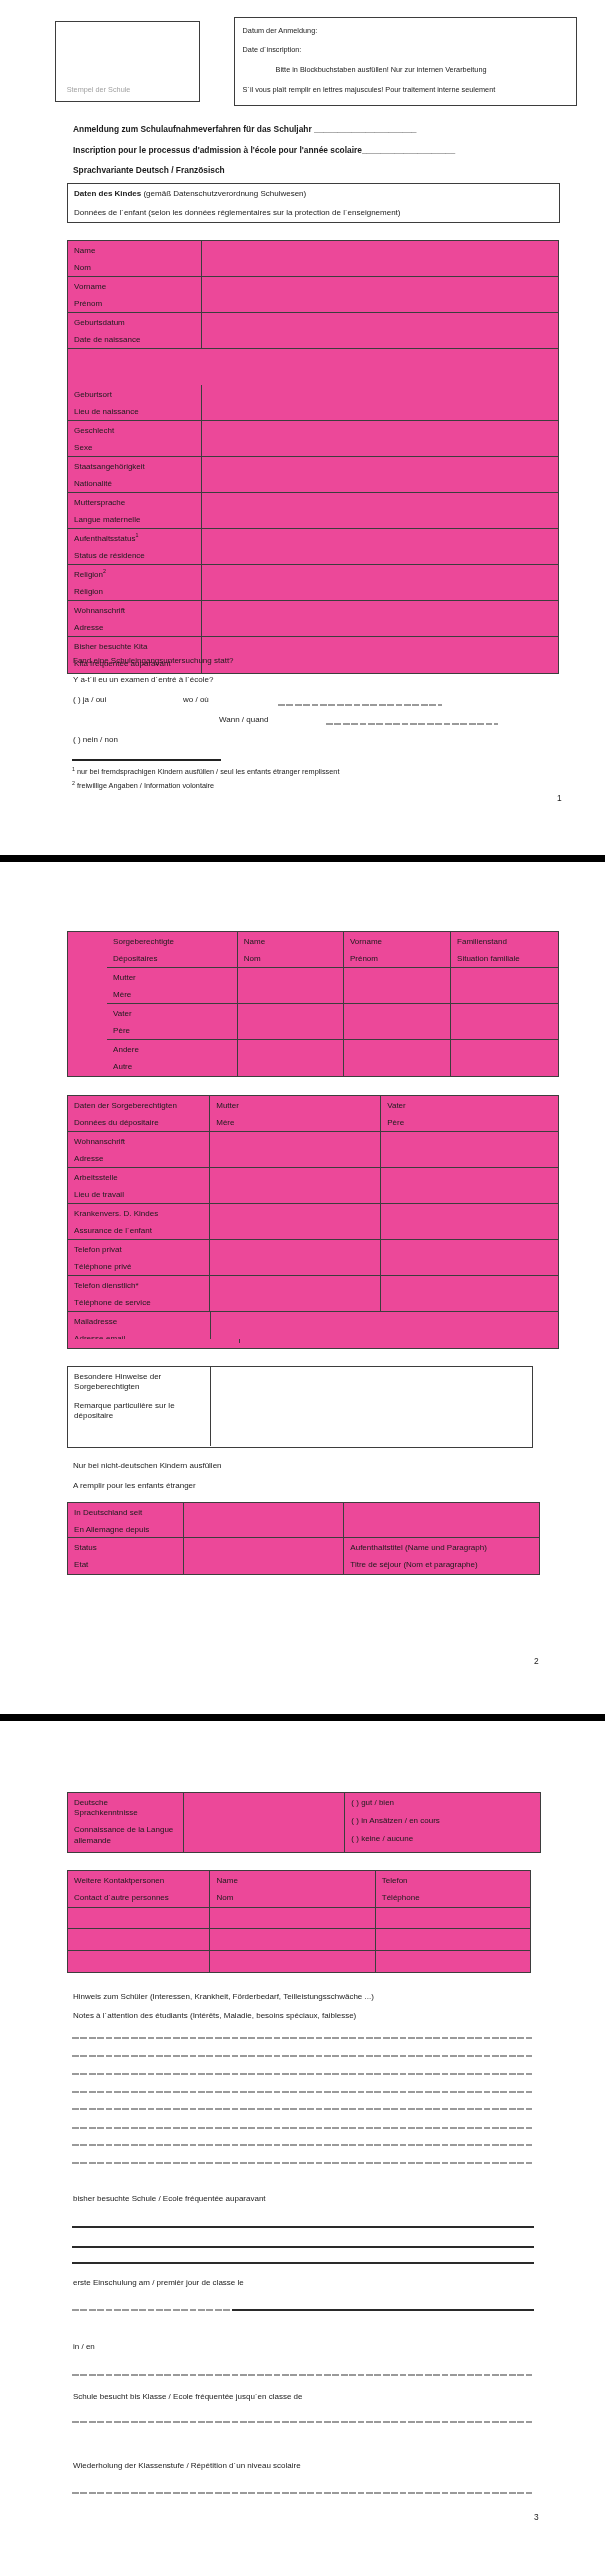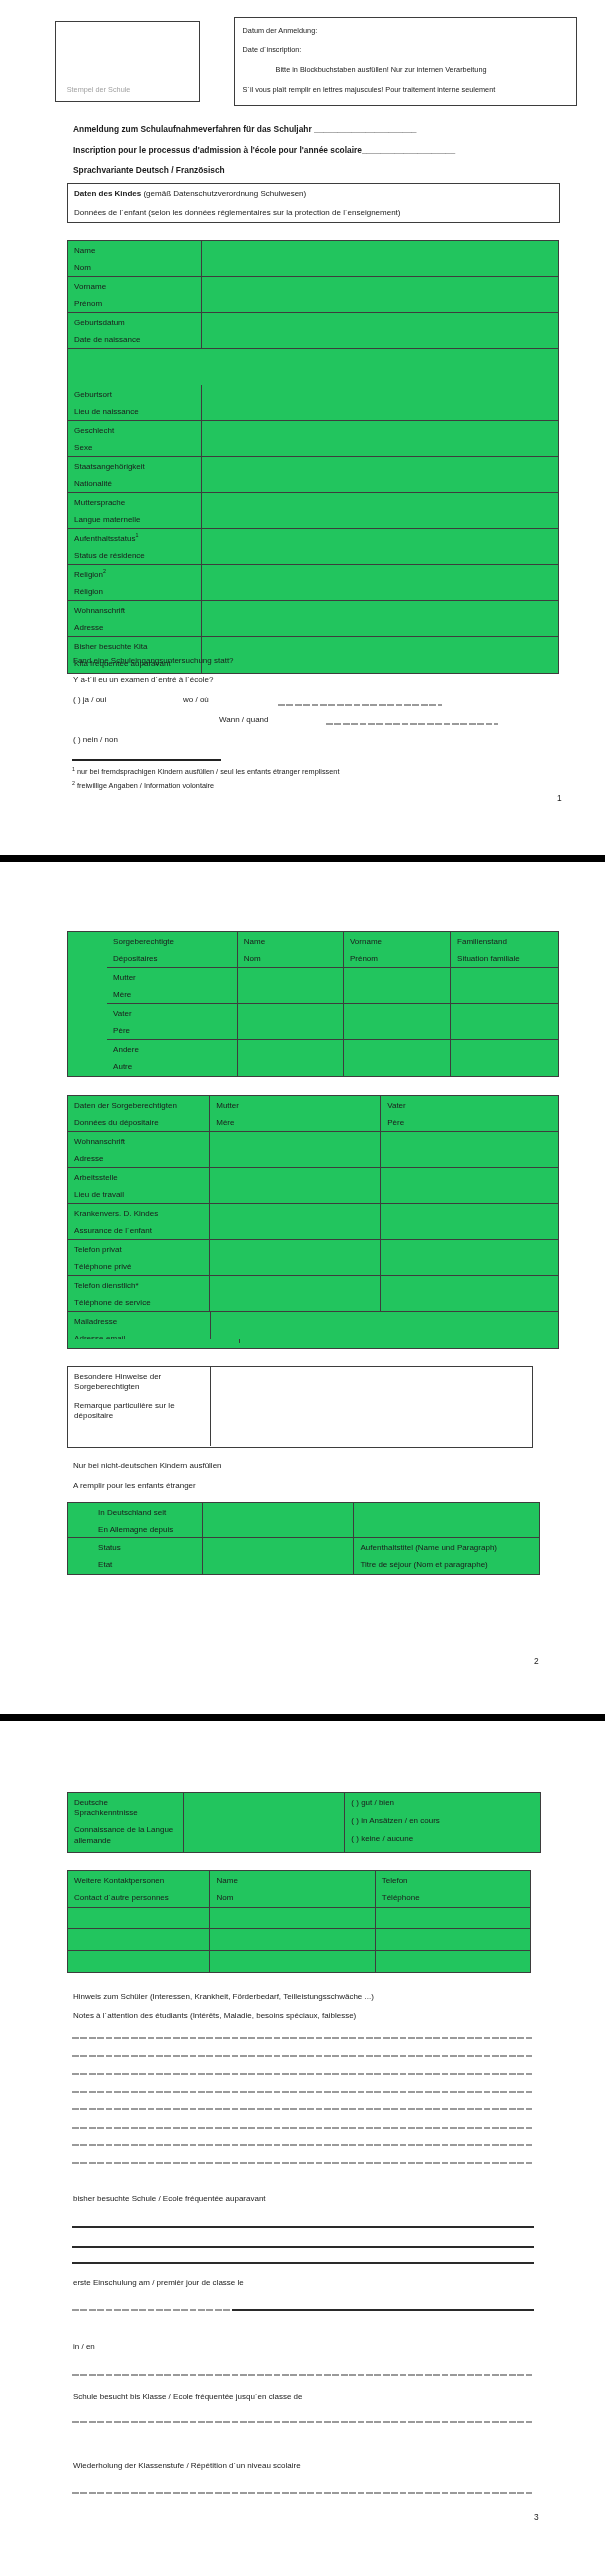--- a/index.html
+++ b/index.html
@@ -5,21 +5,21 @@
   html,body{margin:0;padding:0;background:#fff;}
   *{box-sizing:border-box;}
   #doc{position:relative;width:605px;height:2576px;background:#fff;
        font-family:"Liberation Sans", sans-serif;color:#1b1b1b;overflow:hidden;}
   .abs{position:absolute;}
   .t{font-size:8px;line-height:10px;white-space:nowrap;color:#1b1b1b;}
   .bold{font-weight:bold;font-size:8.4px;}
   .small{font-size:7.3px;}
   .gray{color:#a2a2a2;}
   .box{position:absolute;border:1.5px solid #3d3d3d;background:#fff;}
-  .tbl{position:absolute;border:1.5px solid #3d3d3d;background:#22c55e;}
+  .tbl{position:absolute;border:1.5px solid #3d3d3d;background:#ec4899;}
   .trow{display:flex;border-bottom:1.1px solid #3d3d3d;}
   .trow:last-child{border-bottom:none;}
   .tcell{border-right:1.1px solid #3d3d3d;padding:4.6px 4.6px 0 6.1px;overflow:hidden;}
   .tcell:last-child{border-right:none;}
   .cl{font-size:8px;line-height:10px;white-space:nowrap;}
   .cl + .cl{margin-top:7.6px;}
   .wrap{white-space:normal;line-height:10.7px;}
   .uline{position:absolute;height:1.5px;
          background-image:repeating-linear-gradient(90deg,#9a9a9a 0 6.9px,rgba(0,0,0,0) 6.9px 8.4px);}
   .dline{position:absolute;height:1.5px;background:#2a2a2a;}
@@ -276,28 +276,28 @@
         <div class="cl wrap" style="width:122px;">Besondere Hinweise der Sorgeberechtigten</div>
         <div class="cl wrap" style="width:130px;margin-top:7.6px;">Remarque particulière sur le dépositaire</div>
       </div>
     </div>
 
     <span class="abs t" style="left:73px;top:599px;">Nur bei nicht-deutschen Kindern ausfüllen</span>
     <span class="abs t" style="left:73px;top:619px;">A remplir pour les enfants étranger</span>
 
     <div id="foreign-table" class="tbl" style="left: 67px; top: 640px; width: 473px;">
         <div class="trow" style="height: 35px;">
-          <div class="tcell" style="width: 117px; margin-left: 24px;">
+          <div class="tcell" style="width: 117px;">
             <div class="cl">In Deutschland seit</div>
             <div class="cl">En Allemagne depuis</div>
           </div>
           <div class="tcell" style="width: 161px;"></div>
           <div class="tcell" style="width: 196px;"></div>
         </div>
-        <div class="trow" style="height: 36px; margin-left: 24px;">
+        <div class="trow" style="height: 36px;">
           <div class="tcell" style="width: 117px;">
             <div class="cl">Status</div>
             <div class="cl">Etat</div>
           </div>
           <div class="tcell" style="width: 161px;"></div>
           <div class="tcell" style="width: 196px;">
             <div class="cl">Aufenthaltstitel (Name und Paragraph)</div>
             <div class="cl">Titre de séjour (Nom et paragraphe)</div>
           </div>
         </div>

